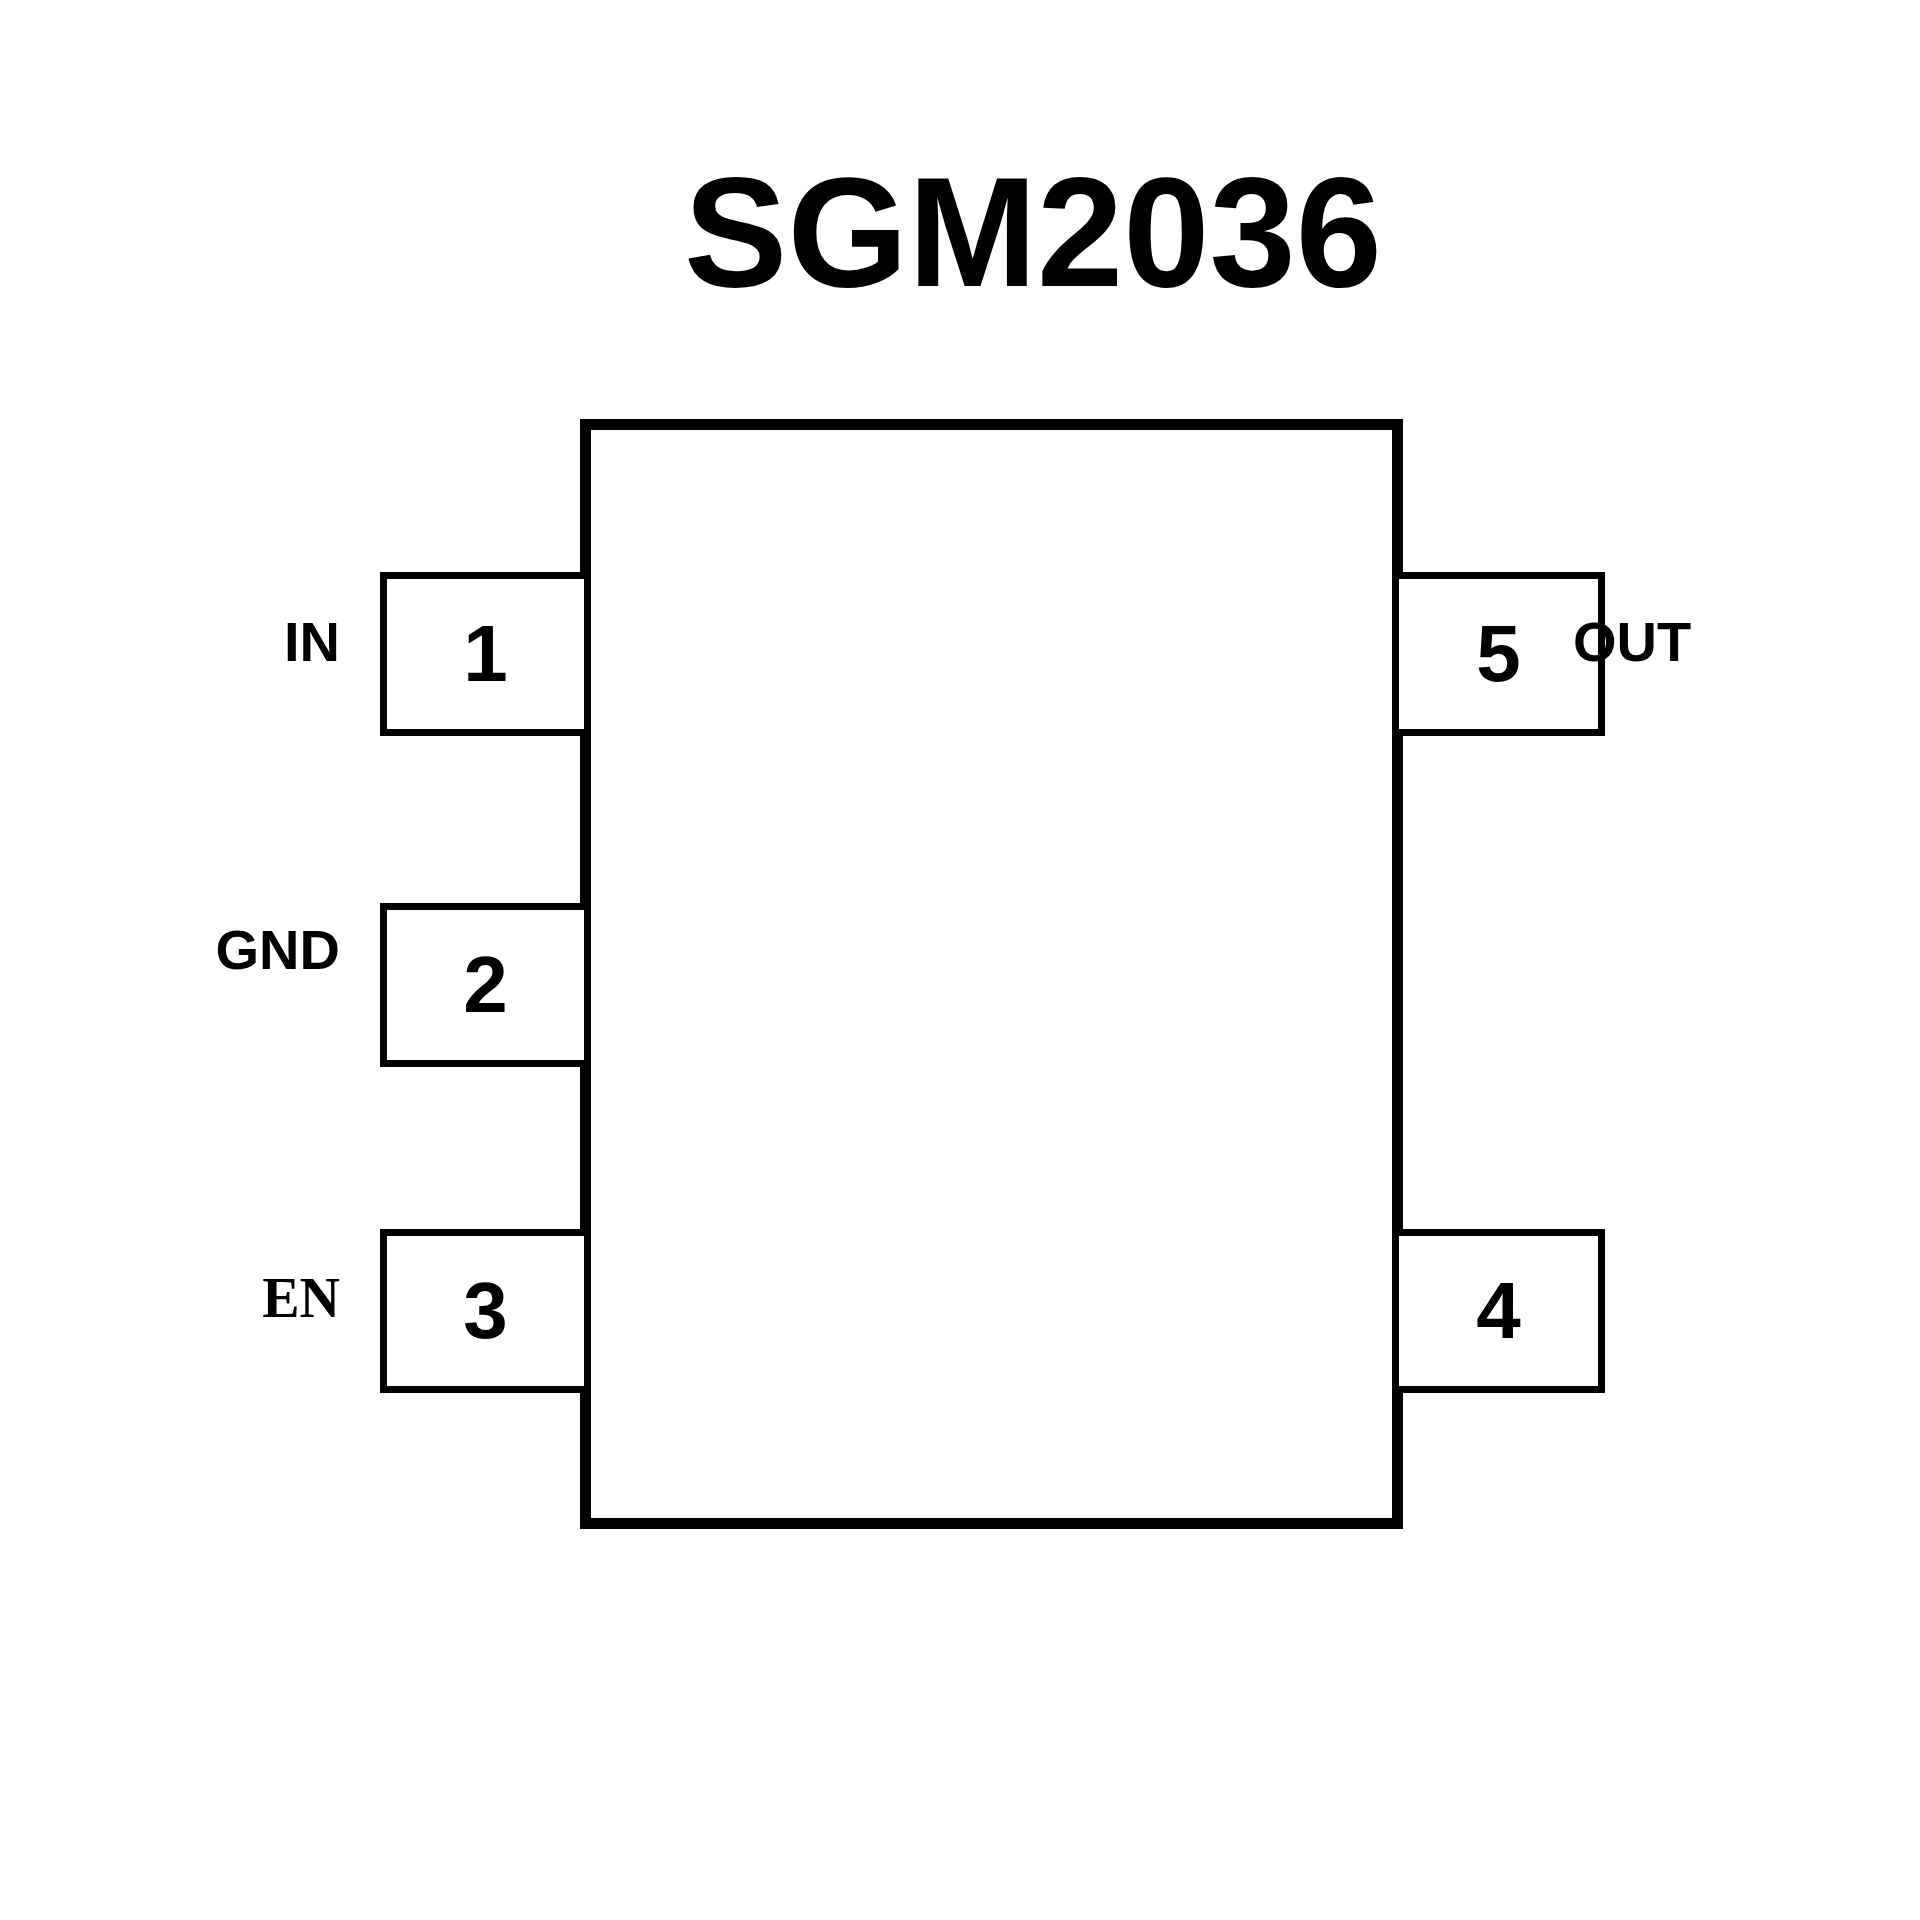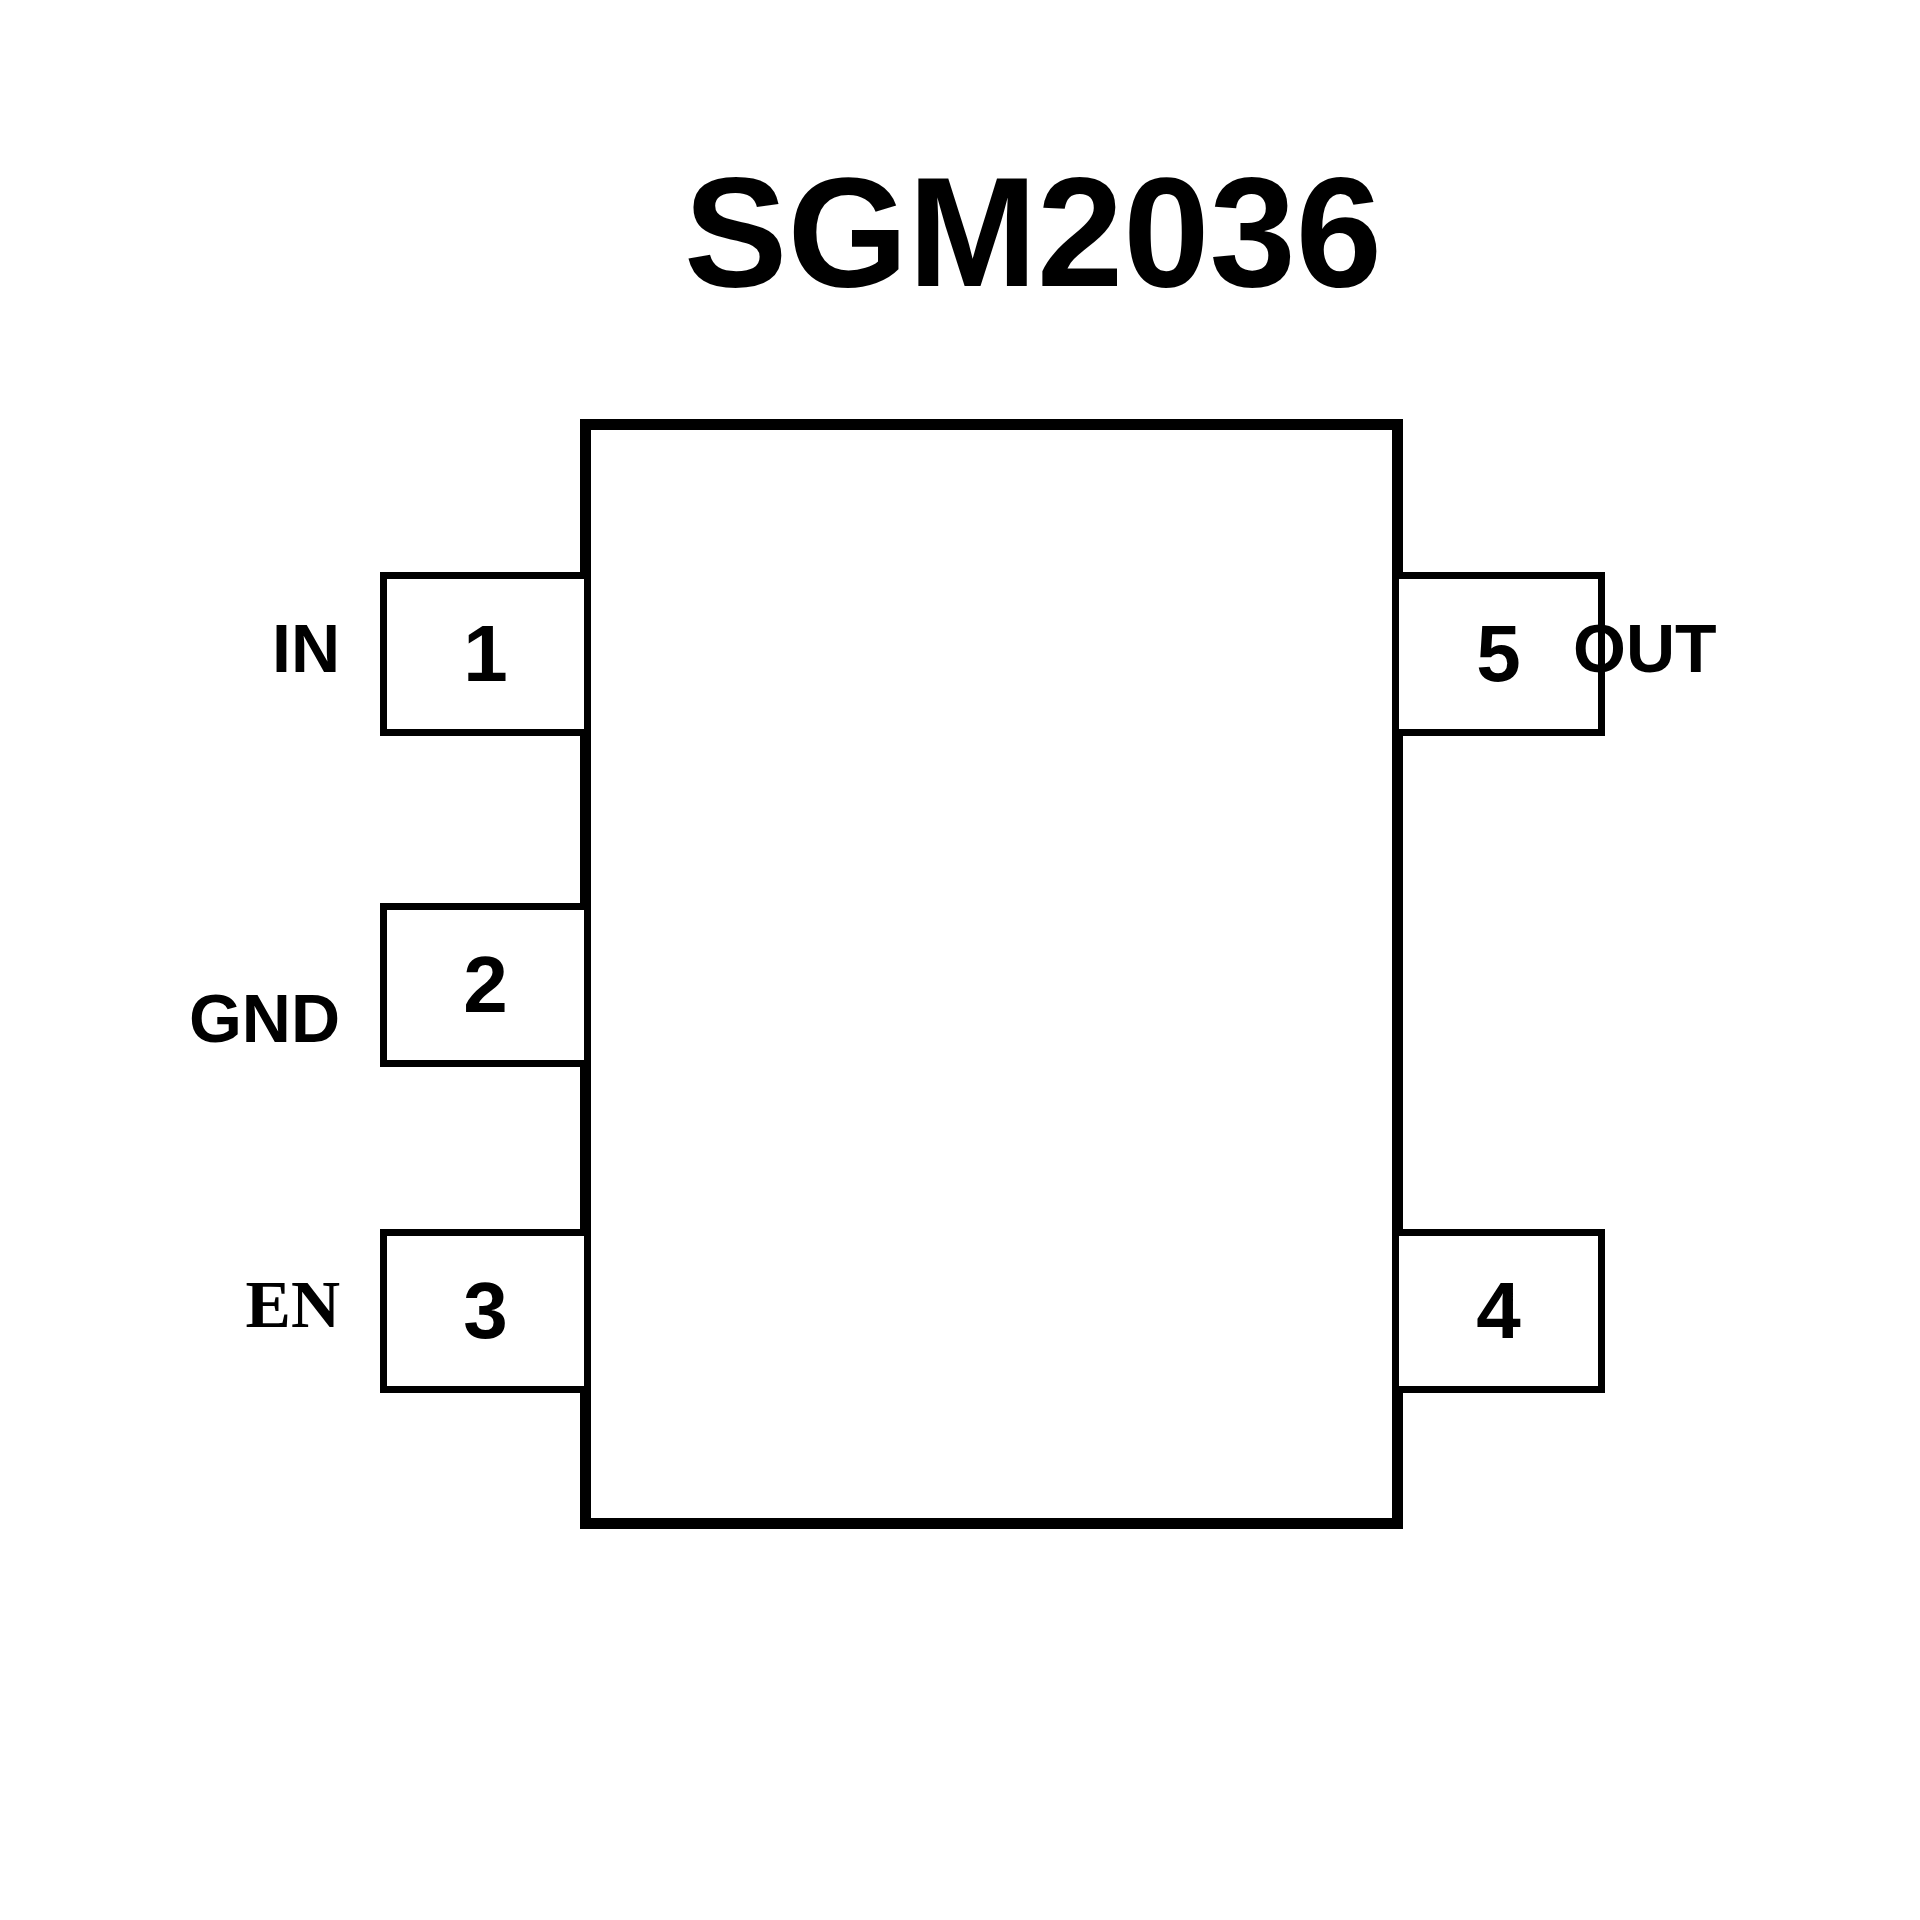--- a/index.html
+++ b/index.html
@@ -56,30 +56,30 @@
     font-weight: bold;
     line-height: normal;
   }
   .pin-box.side-left  { left: 347px;  width: 211px; height: 164px; }
   .pin-box.side-right { left: 1359px; width: 213px; height: 164px; }
   .row-1 { top: 572px; }
   .row-2 { top: 903px; }
   .row-3 { top: 1229px; }
   .pin-name {
     position: absolute;
-    font-size: 68px;
+    font-size: 56px;
     font-weight: bold;
     line-height: 1;
     white-space: nowrap;
     z-index: 3;
   }
   .pin-name.side-left  { right: 1613px; text-align: right; }
   .pin-name.side-right { left: 1540px;  text-align: left; }
   .name-row-1 { top: 614px; }
-  .name-row-2 { top: 984px; }
+  .name-row-2 { top: 922px; }
   .name-row-3 { top: 1270px; font-family: Liberation Serif, serif; }
 </style>
 </head>
 <body>
 
 <div class="page">
 
   <h1 class="title">SGM2036</h1>
 
   <div class="chip-body"></div>

